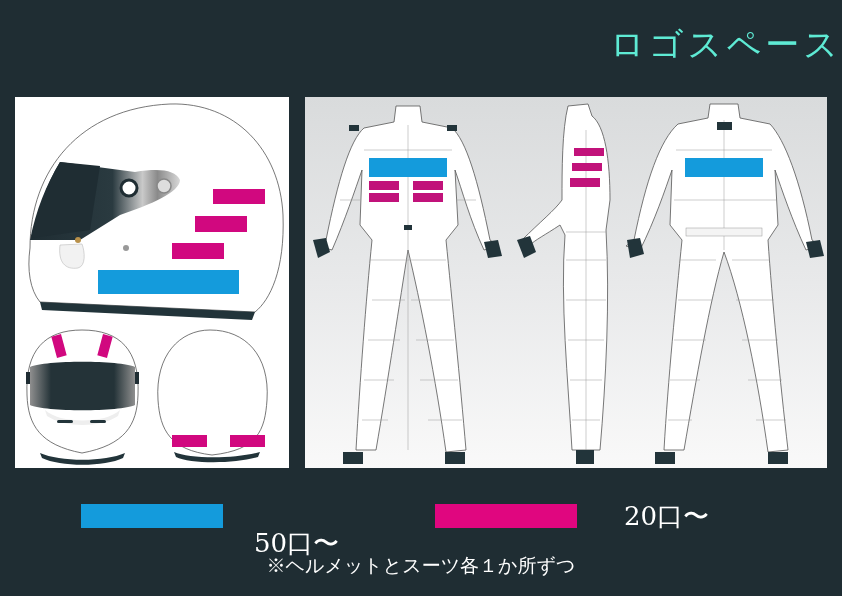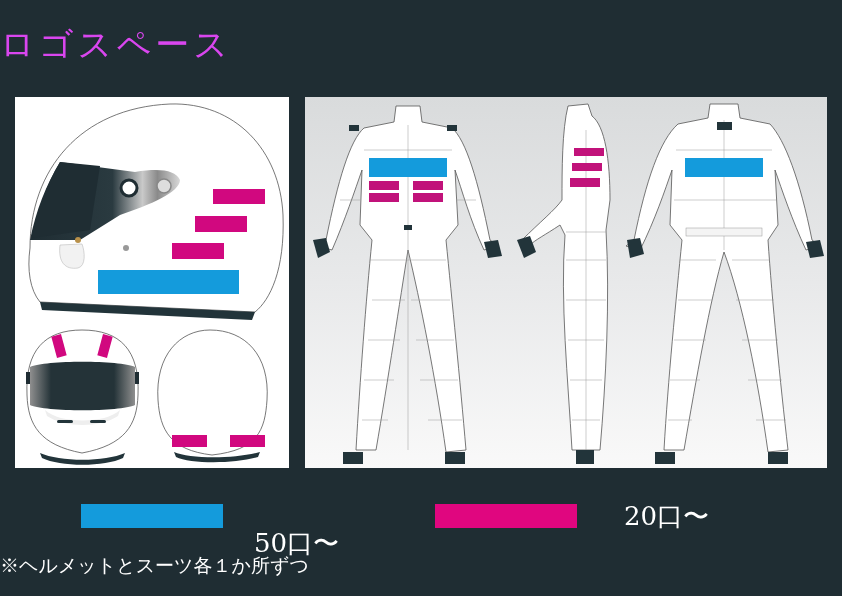--- a/index.html
+++ b/index.html
@@ -1,23 +1,23 @@
 <!DOCTYPE html>
 <html><head>
 <meta charset="utf-8">
 <style>
   html,body{margin:0;padding:0;}
   body{width:842px;height:596px;background:#1f2d33;position:relative;overflow:hidden;font-family:"DejaVu Serif","Liberation Serif",serif;}
-  .title{position:absolute;left:0;top:22px;width:842px;text-align:left;color:#d946ef;font-size:34px;letter-spacing:4px;font-family:"DejaVu Serif",serif;}
+  .title{position:absolute;left:0;top:22px;width:842px;text-align:right;color:#5eead4;font-size:34px;letter-spacing:4px;font-family:"DejaVu Serif",serif;}
   .panel-left{position:absolute;left:15px;top:97px;width:274px;height:371px;background:#ffffff;}
   .panel-right{position:absolute;left:305px;top:97px;width:522px;height:371px;background:linear-gradient(#d9dbdc 0%,#e8e9ea 50%,#f9f9f9 100%);}
   svg{position:absolute;left:0;top:0;}
   .legend-bar{position:absolute;height:24px;}
   .legend-label{position:absolute;color:#ffffff;font-size:26px;font-family:"DejaVu Serif",serif;}
-  .note{position:absolute;left:0;top:553px;width:842px;text-align:left;color:#ffffff;font-size:19px;font-family:"DejaVu Serif",serif;}
+  .note{position:absolute;left:0;top:553px;width:842px;text-align:center;color:#ffffff;font-size:19px;font-family:"DejaVu Serif",serif;}
 </style>
 </head>
 <body>
 
 <div class="title">ロゴスペース</div>
 
 <div class="panel-left"></div>
 <div class="panel-right"></div>
 
 <svg width="842" height="596" viewBox="0 0 842 596">

